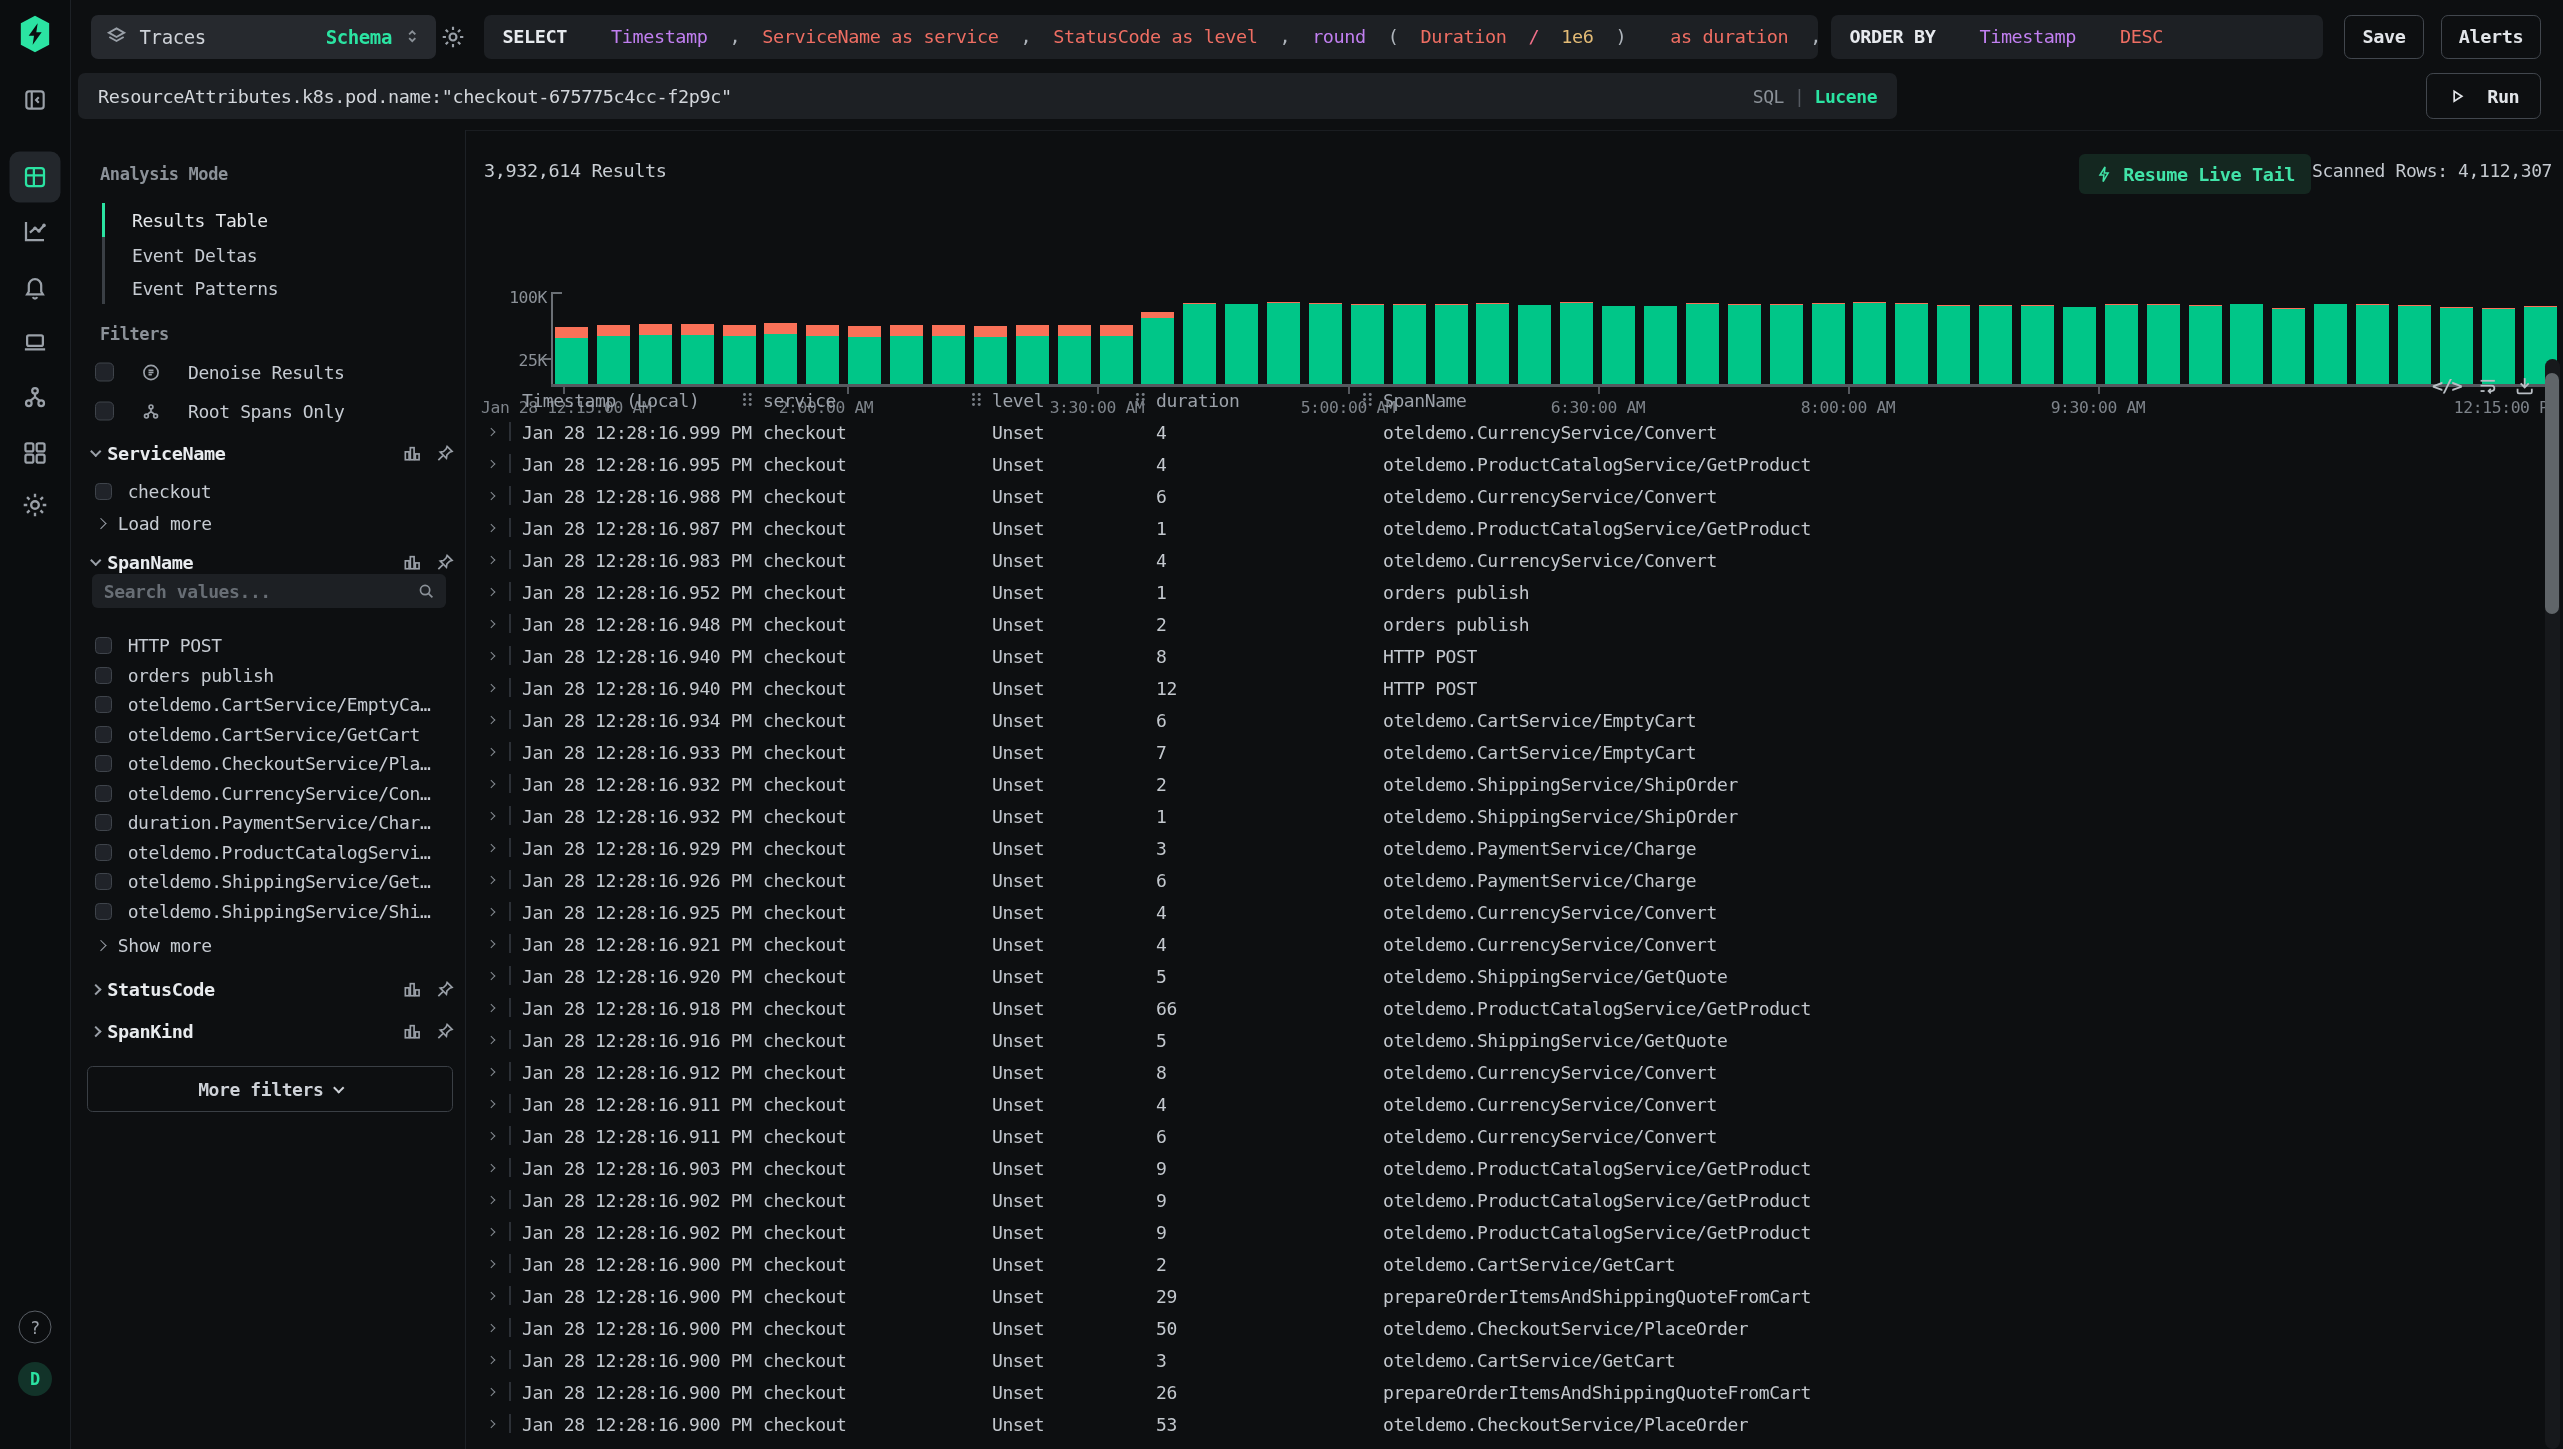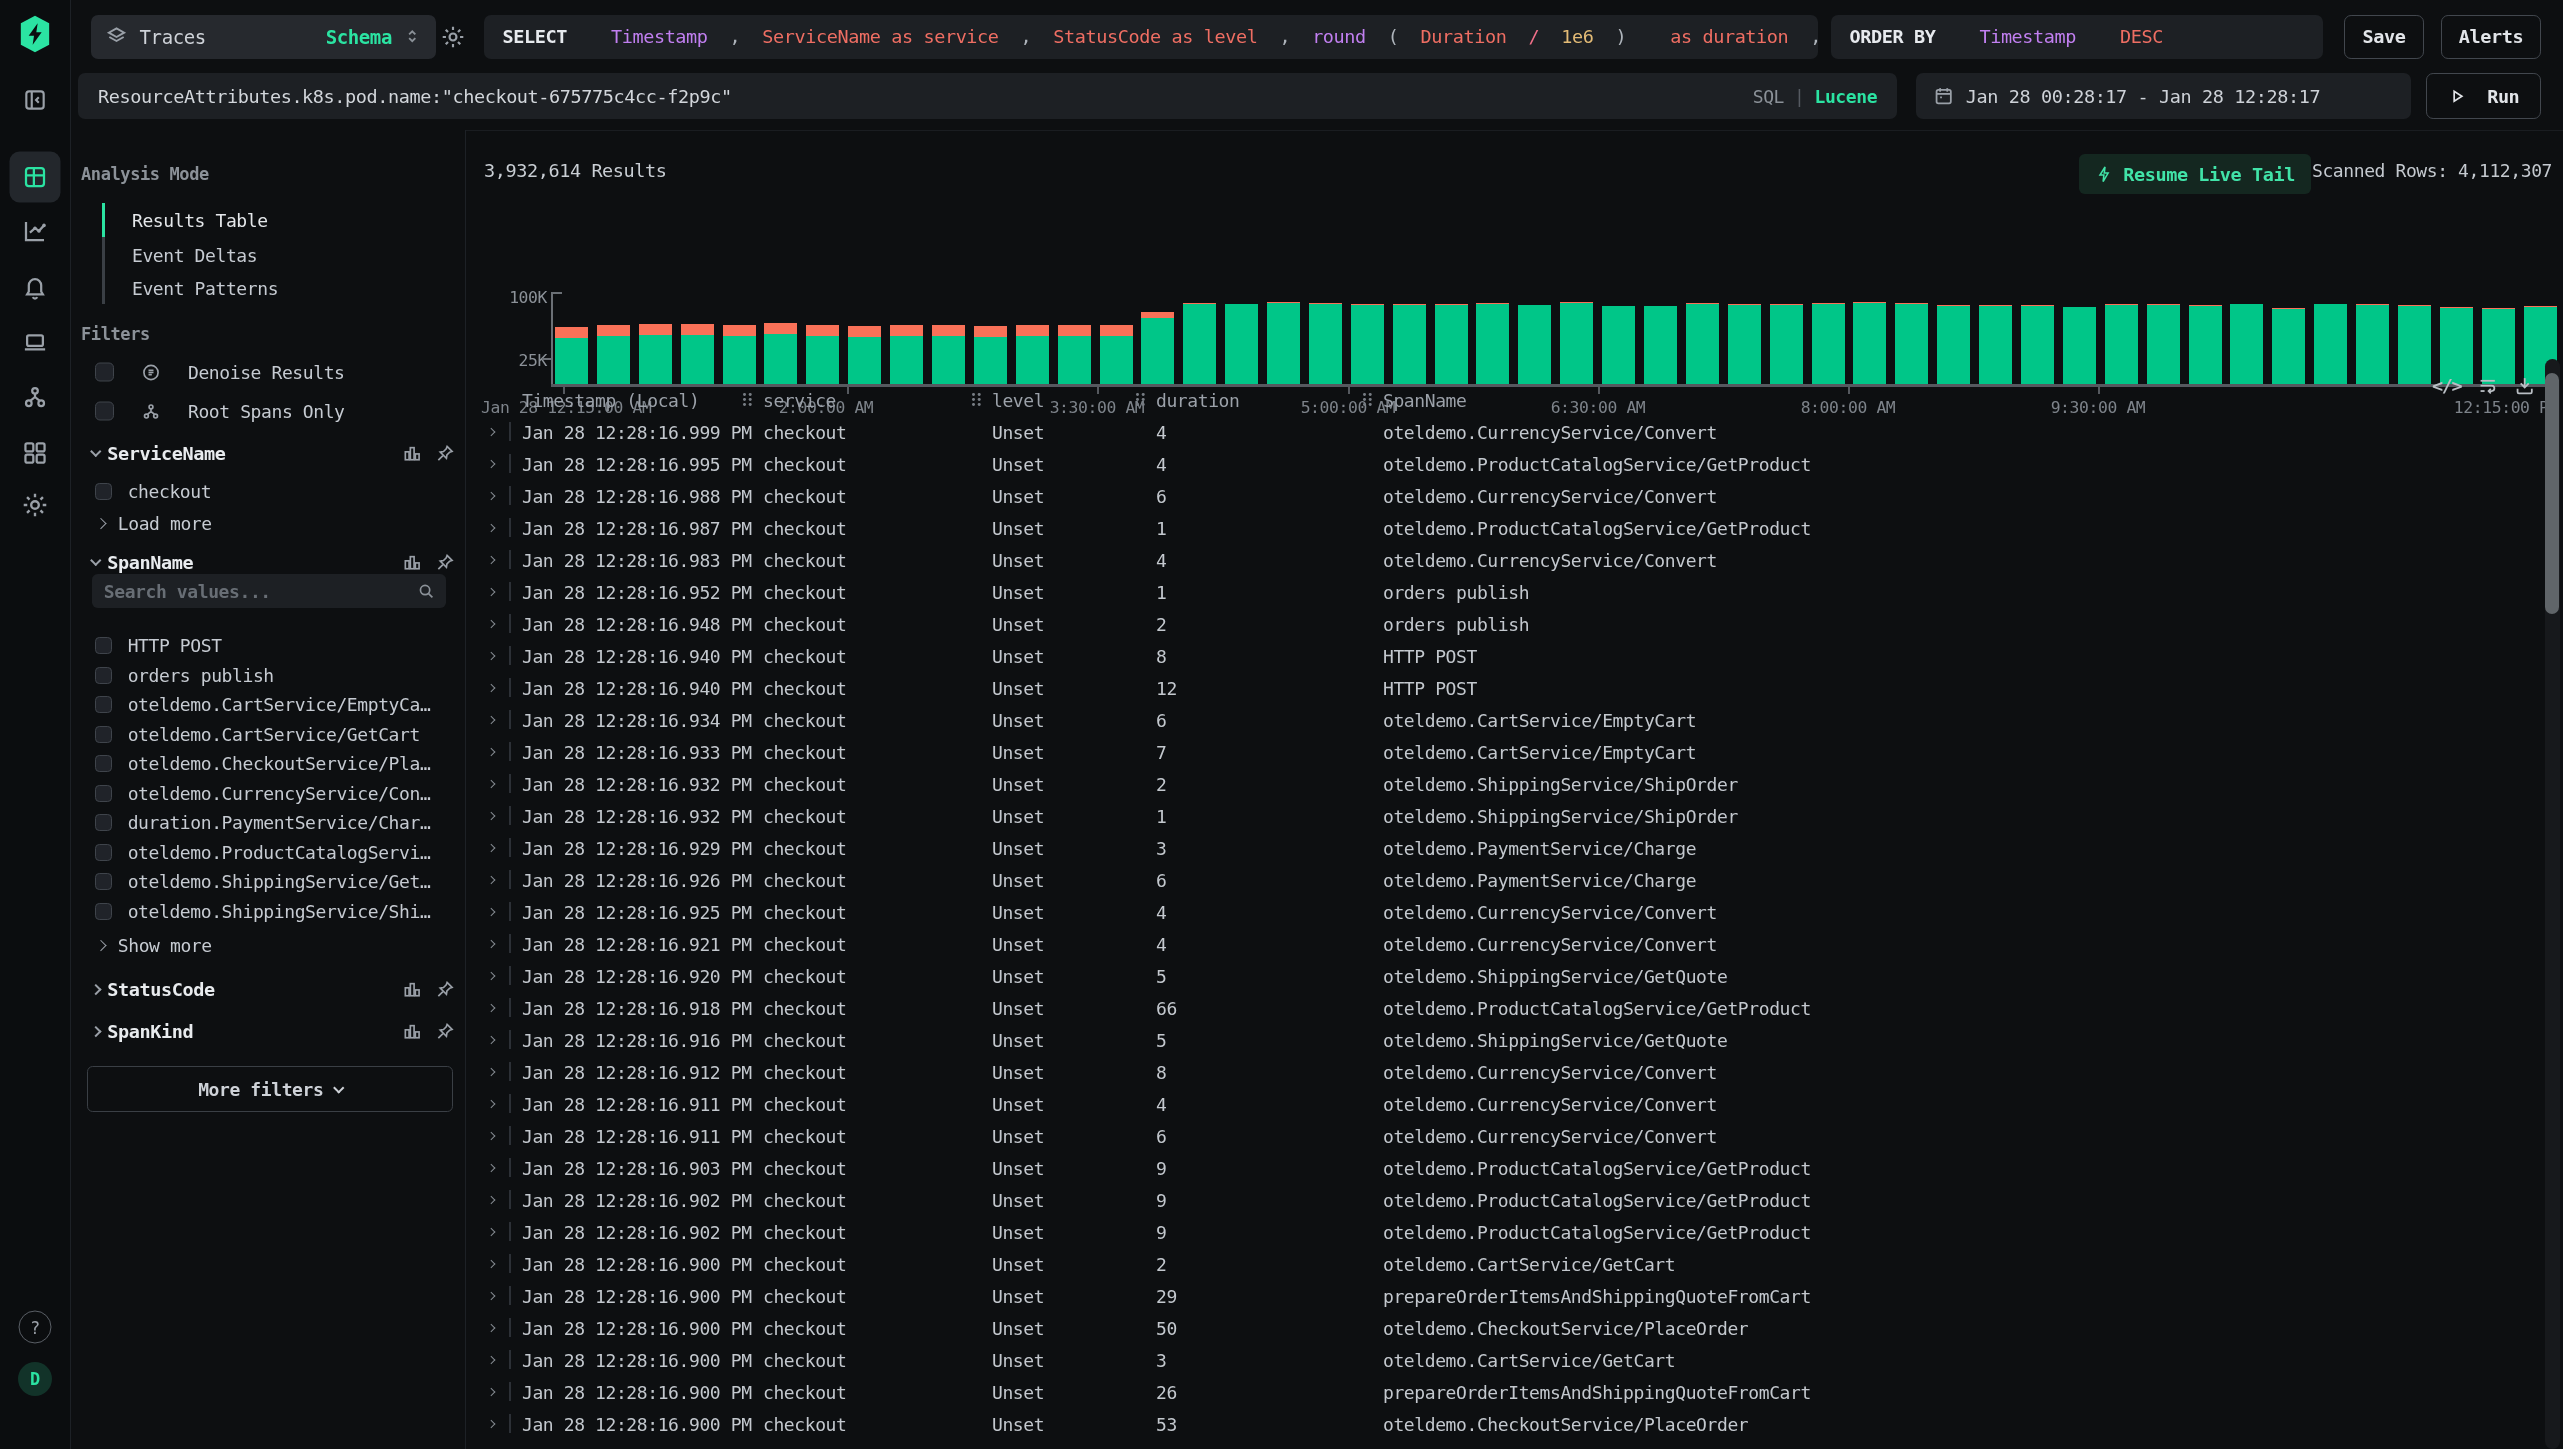--- a/index.html
+++ b/index.html
@@ -47,21 +47,21 @@
   .mode-sql { color:#8b9198; }
   .mode-sep { color:#555a61; }
   .mode-lucene { color:#2be3a2; font-weight:bold; }
   .date-box { left:1845px; top:7.1px; width:495px; height:46px; padding:0 17px; gap:11.4px;
     font-size:18.5px; color:#ced2d8; background:#1d2024; }
   .run-btn { left:2355px; top:7.1px; width:115px; height:46px;gap:21px; }
 
   
   #sidebar { position:absolute; left:71px; top:130px; width:395px; bottom:0;
     background:#0d0f11; border-right:1.4px solid #1d2126; }
-  .side-h { position:absolute; left:10px; color:#8b9198; font-weight:bold; font-size:17px; }
+  .side-h { position:absolute; left:29px; color:#8b9198; font-weight:bold; font-size:17px; }
   .mode-track { position:absolute; left:31px; top:73px; width:2.8px; height:101px; background:#3a3f45; }
   .mode-track-active { position:absolute; left:0; top:0; width:2.8px; height:34px; background:#2be3a2; }
   .mode-item { position:absolute; left:61px; transform:translateY(-50%); font-size:18px; color:#c6cbd2; white-space:nowrap; }
   .toggle-row { position:absolute; left:24px; transform:translateY(-50%); display:flex; align-items:center; gap:27px;
     font-size:18px; color:#c6cbd2; white-space:nowrap; }
   .cb { width:19px; height:19px; border-radius:5px; background:#202329; border:1.4px solid #3f444b; flex:0 0 auto; }
   .cb.sm { width:17px; height:17px; border-radius:4.3px; }
   .group-h { position:absolute; left:21.4px; right:10px; transform:translateY(-50%); display:flex; align-items:center; gap:7.1px; }
   .group-name { font-size:18.5px; font-weight:bold; color:#e8ebee; }
   .group-icons { margin-left:auto; display:flex; gap:13px; align-items:center; }
@@ -252,30 +252,20 @@
 
 <div id="topbar2">
   <div class="box search-box">
     <span>ResourceAttributes.k8s.pod.name:"checkout-675775c4cc-f2p9c"</span>
     <span class="search-modes">
       <span class="mode-sql">SQL</span>
       <span class="mode-sep">|</span>
       <span class="mode-lucene">Lucene</span>
     </span>
   </div>
-  <div class="box date-box">
-    <svg class="ico" width="21.4" height="21.4" viewBox="0 0 24 24" fill="none" stroke="currentColor" stroke-width="2">
-        <rect x="4" y="5.5" width="16" height="15" rx="2"></rect>
-        <line x1="8" y1="3.5" x2="8" y2="7.5"></line>
-        <line x1="16" y1="3.5" x2="16" y2="7.5"></line>
-        <line x1="4" y1="10" x2="20" y2="10"></line>
-        <line x1="8" y1="14" x2="10" y2="14"></line>
-      </svg>
-    <span>Jan 28 00:28:17 - Jan 28 12:28:17</span>
-  </div>
   <button class="tbtn run-btn">
     <svg width="18.5" height="18.5" viewBox="0 0 24 24" fill="none" stroke="#e2e5e9" stroke-width="2.2">
         <path d="M8 5.5v13l10-6.5z"></path>
       </svg>
     <span>Run</span>
   </button>
 </div>
 
 <div id="sidebar">
   <div class="side-h" style="top:34px">Analysis Mode</div>

